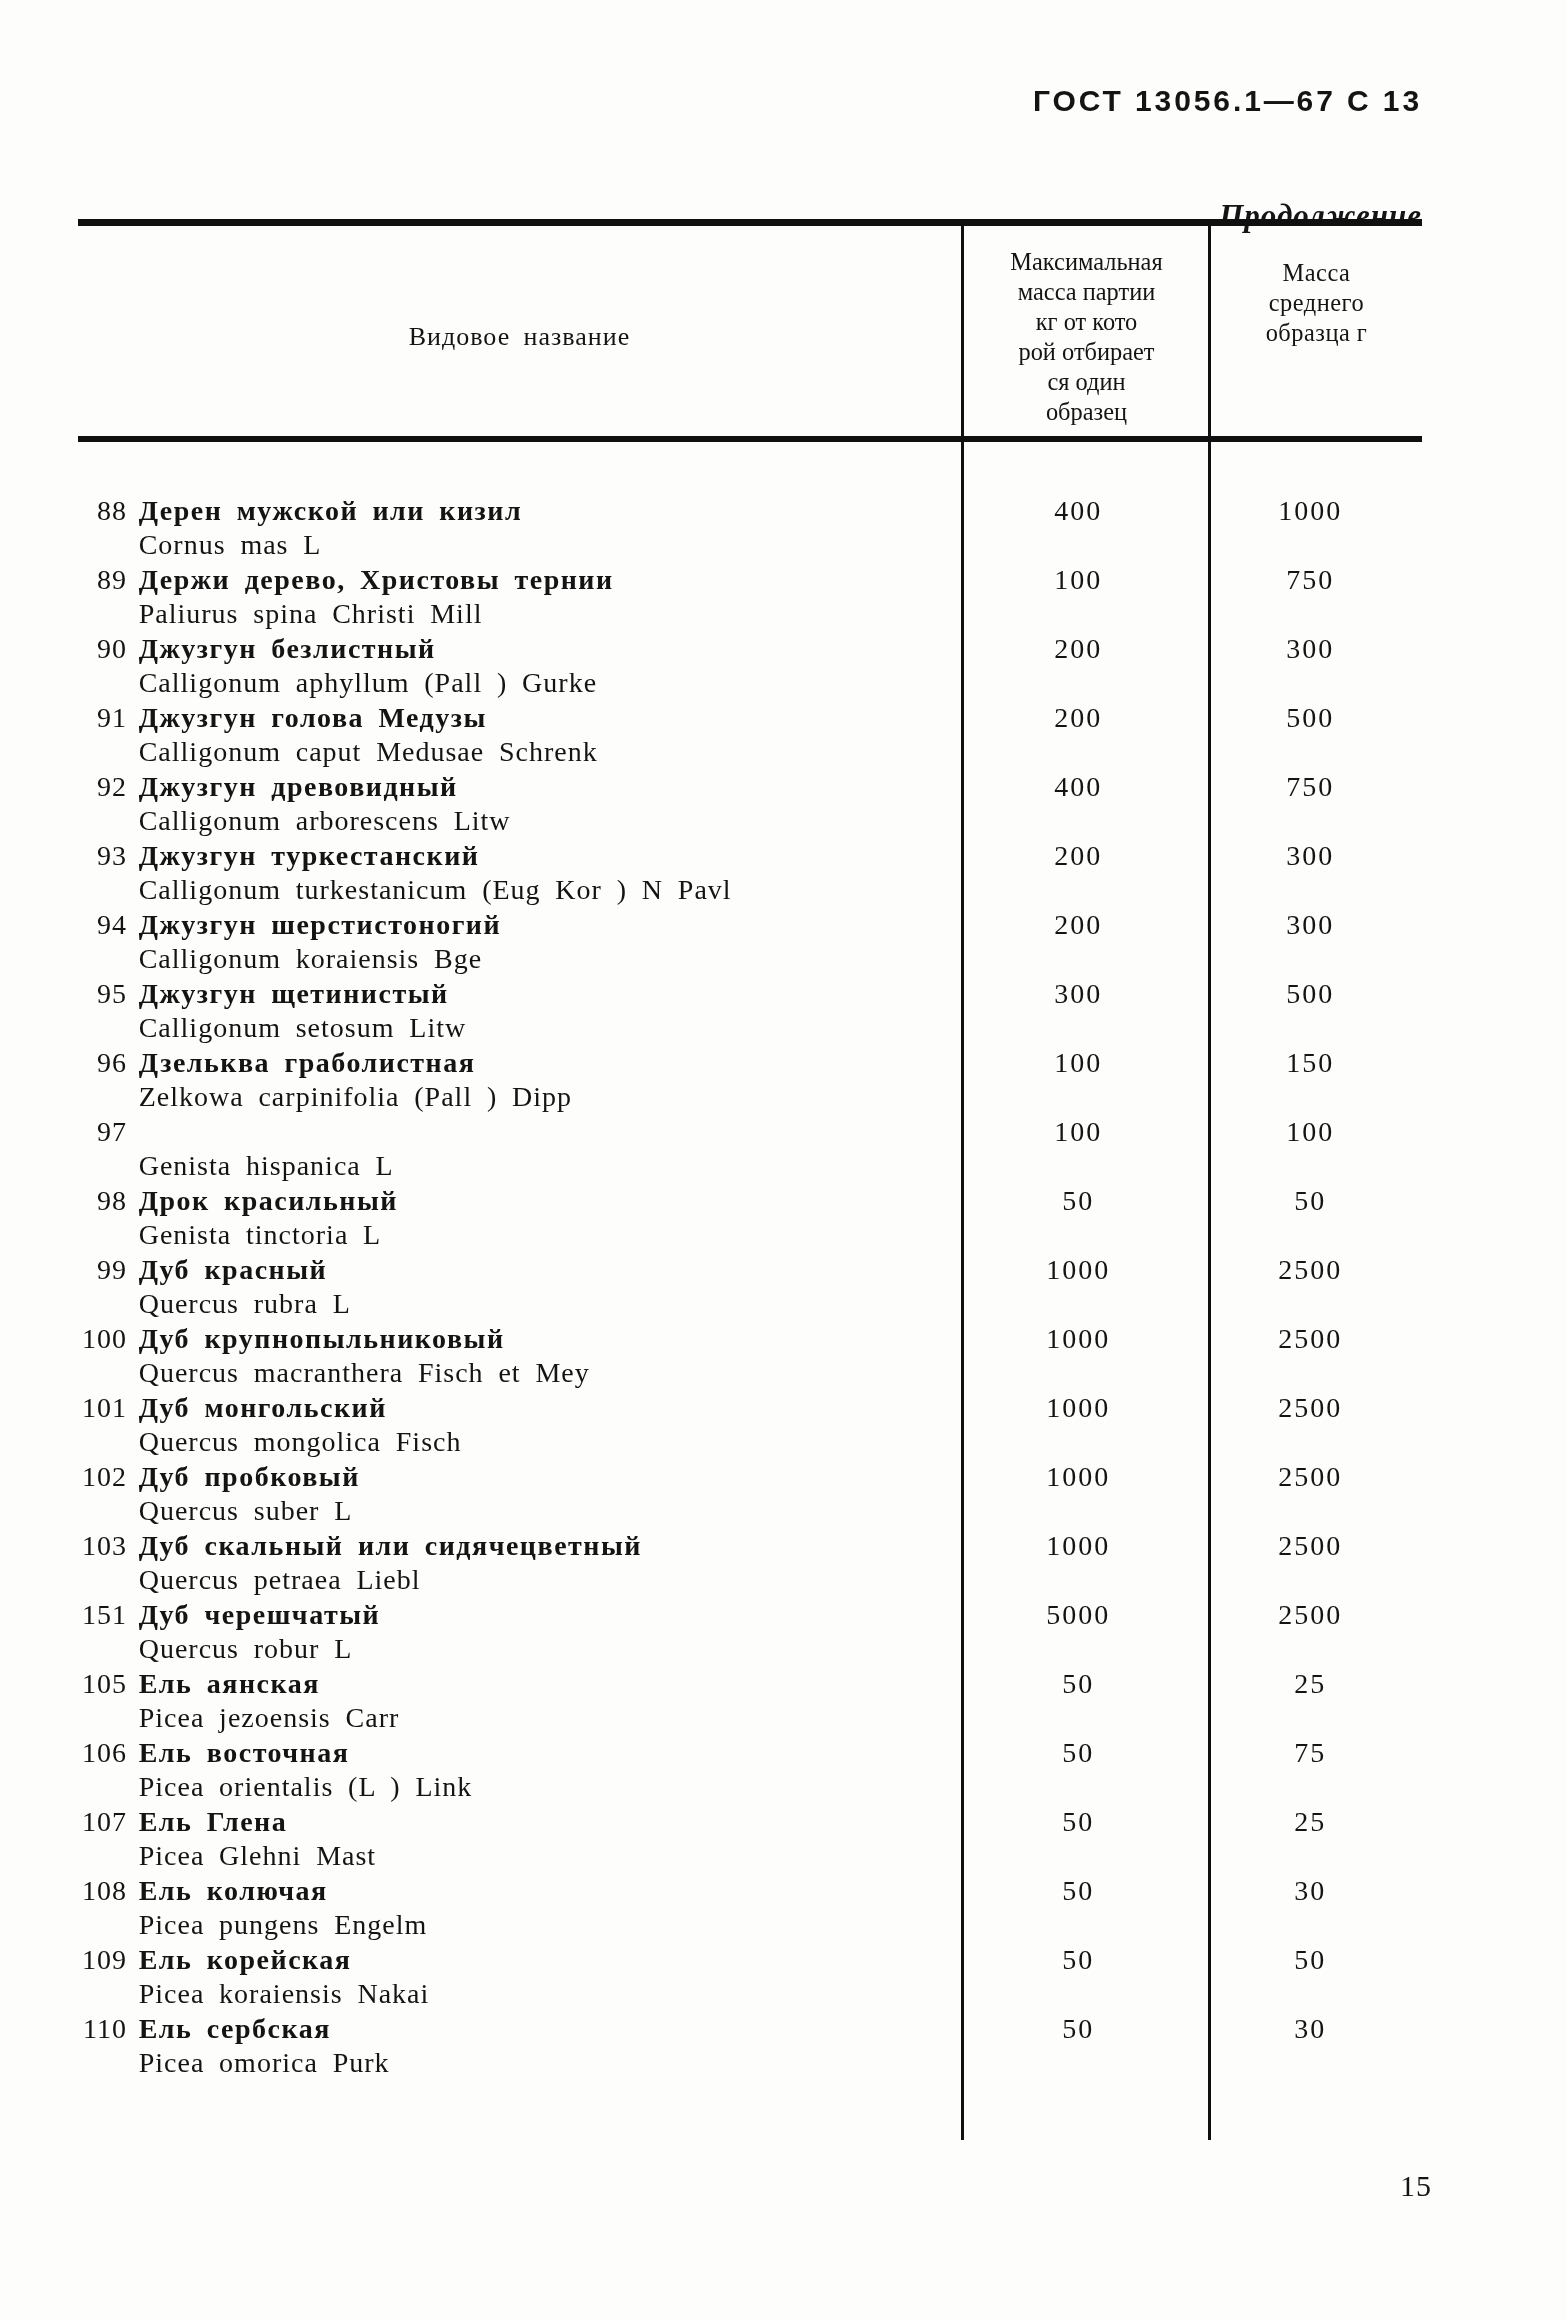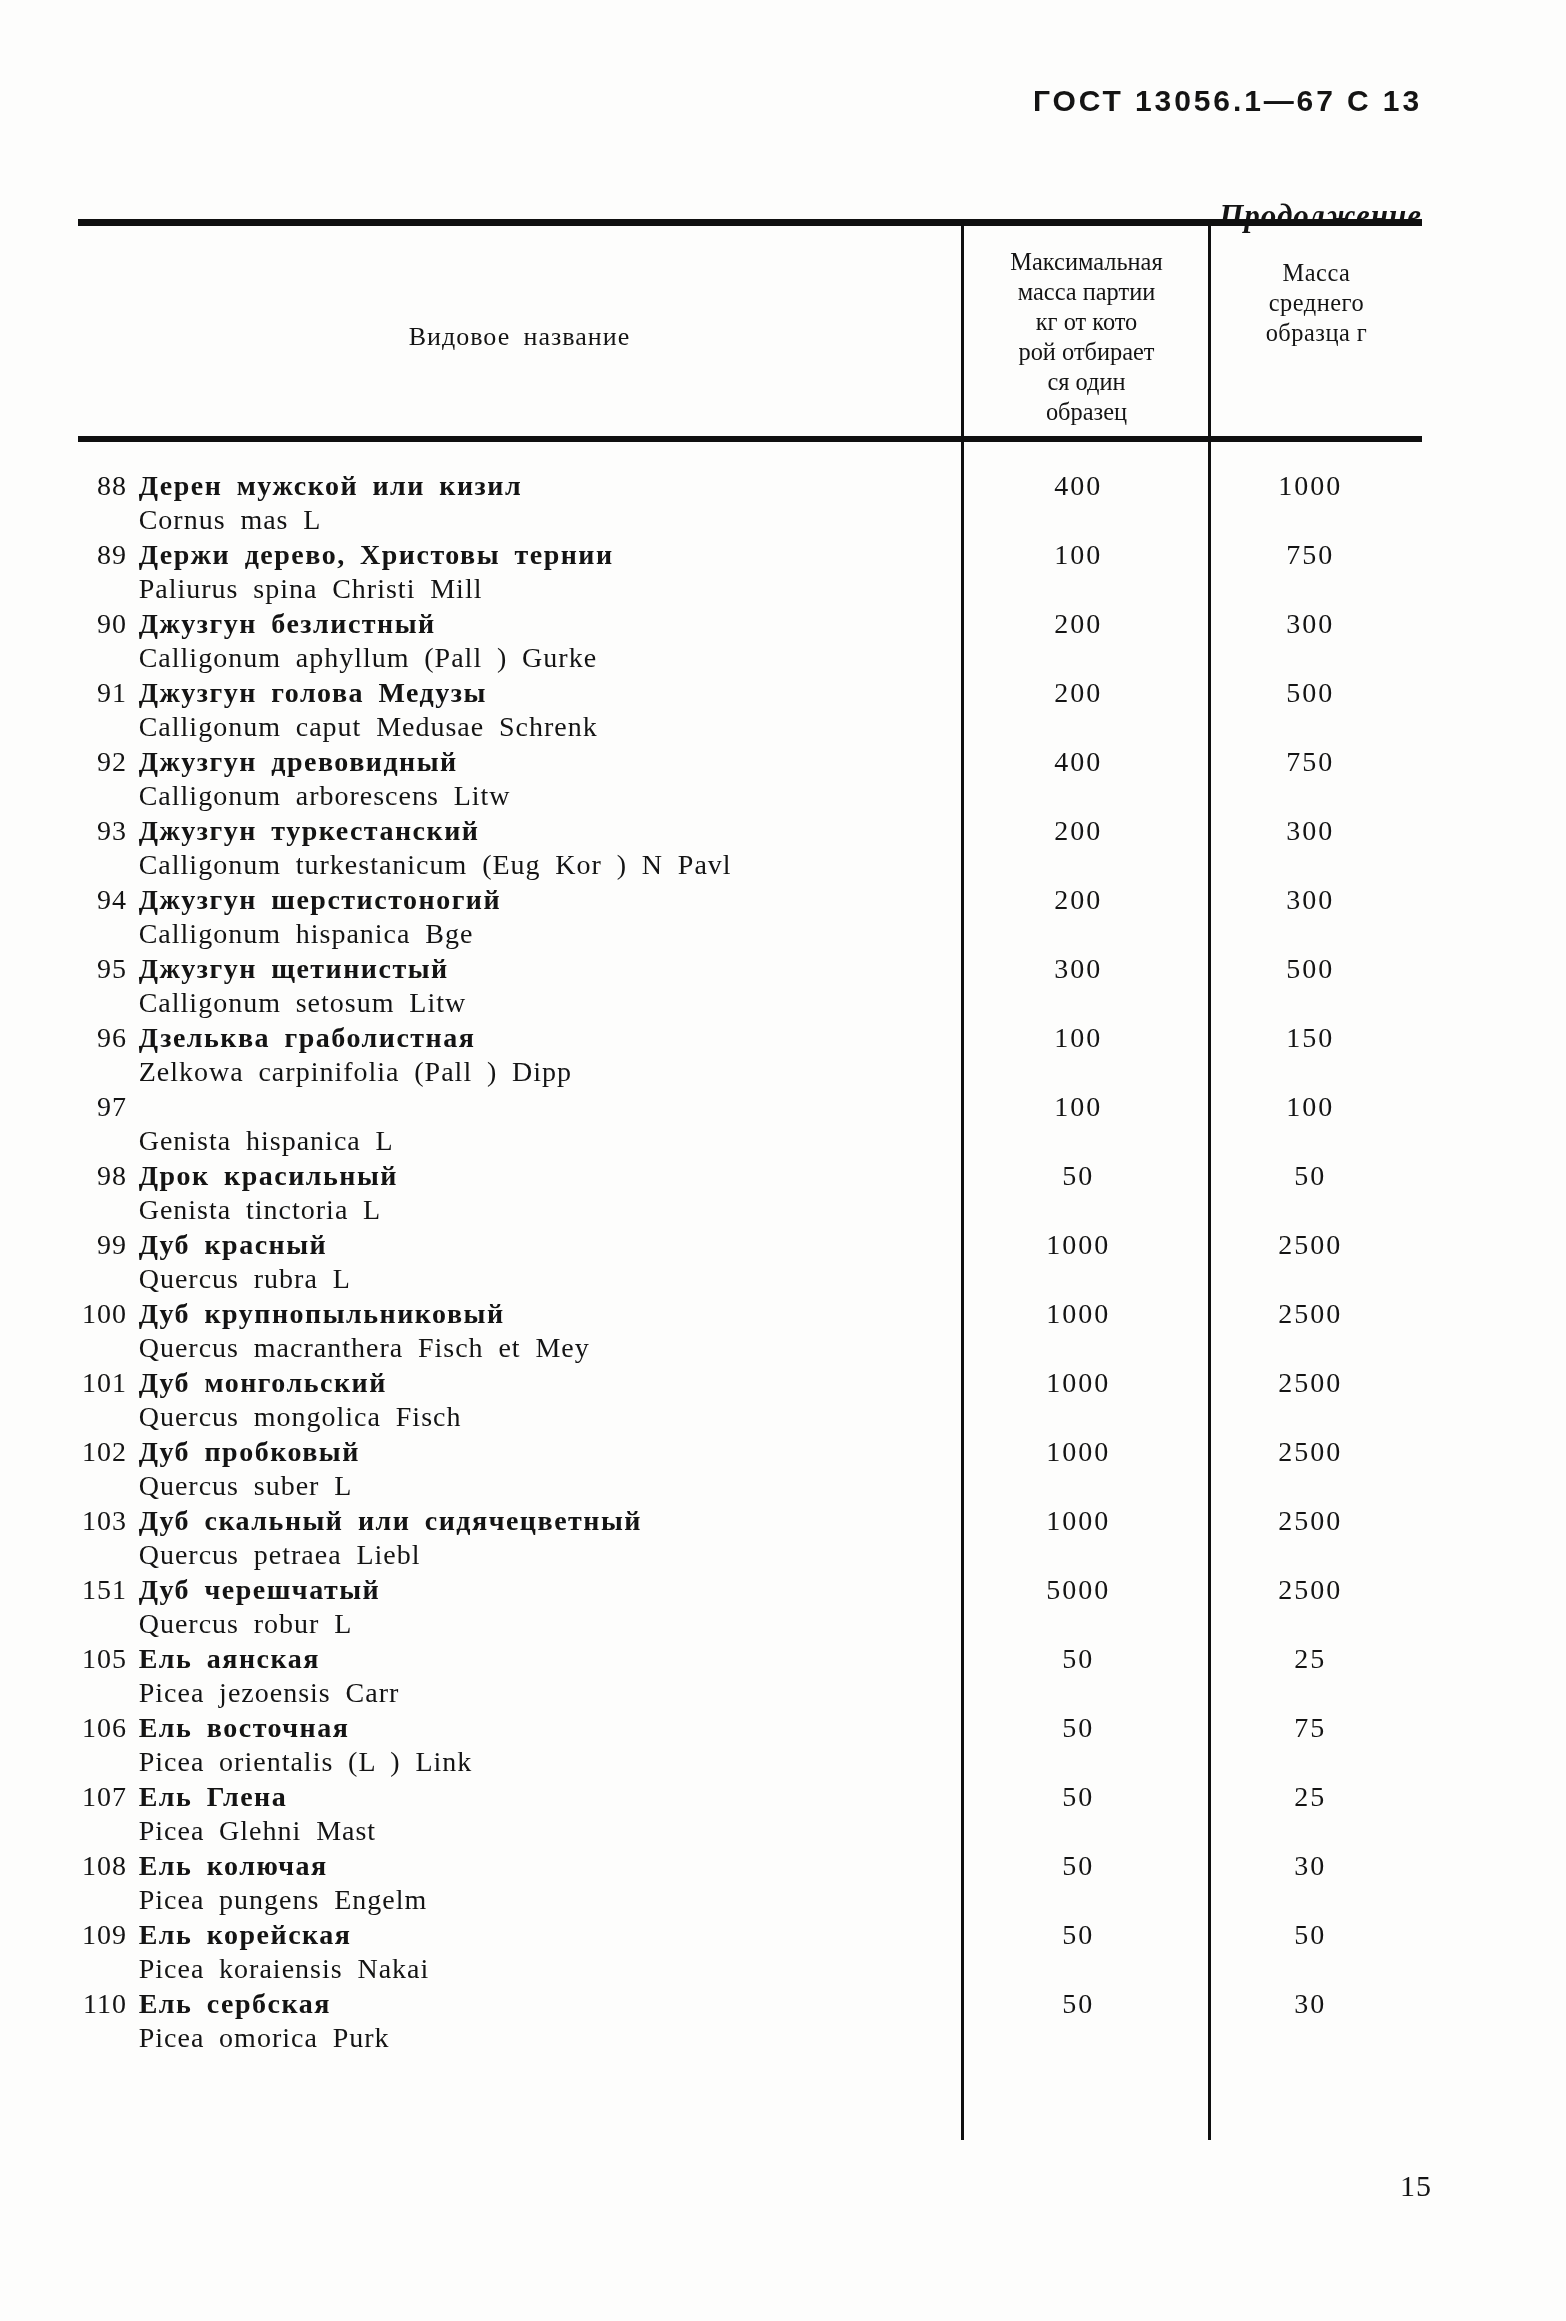--- a/index.html
+++ b/index.html
@@ -47,22 +47,22 @@
     position:absolute;left:0;top:6.8px;width:100%;height:211px;
     font-size:24.4px;line-height:30px;
   }
   .th{position:absolute;top:0;height:211px;text-align:center;}
   .th-name{left:0;width:883px;padding-top:96px;box-sizing:border-box;font-size:26px;letter-spacing:1px;word-spacing:5.9px;}
   .th-max{left:886px;width:245px;padding-top:21.5px;box-sizing:border-box;}
   .th-avg{left:1133px;width:211px;padding-top:32px;box-sizing:border-box;letter-spacing:0.5px;}
   .th-line{white-space:nowrap;}
   
   .tbody{
-    position:absolute;left:0;top:215px;width:100%;
-    padding-top:35px;box-sizing:border-box;
+    position:absolute;left:0;top:223px;width:100%;
+    padding-top:52px;box-sizing:border-box;
   }
   .row{
     display:grid;
     grid-template-columns:49px 834px 248px 214px;
     grid-template-rows:34px 34px;
     height:69px;
     font-size:28px;line-height:34px;
   }
   .cell-num{
     grid-column:1;grid-row:1;
@@ -169,21 +169,21 @@
     <div class="cell-num">93</div>
     <div class="cell-ru">Джузгун туркестанский</div>
     <div class="cell-la">Calligonum turkestanicum (Eug Kor ) N Pavl</div>
     <div class="cell-max">200</div>
     <div class="cell-avg">300</div>
   </div>
 
   <div class="row">
     <div class="cell-num">94</div>
     <div class="cell-ru">Джузгун шерстистоногий</div>
-    <div class="cell-la">Calligonum hispanica Bge</div>
+    <div class="cell-la">Calligonum koraiensis Bge</div>
     <div class="cell-max">200</div>
     <div class="cell-avg">300</div>
   </div>
 
   <div class="row">
     <div class="cell-num">95</div>
     <div class="cell-ru">Джузгун щетинистый</div>
     <div class="cell-la">Calligonum setosum Litw</div>
     <div class="cell-max">300</div>
     <div class="cell-avg">500</div>

